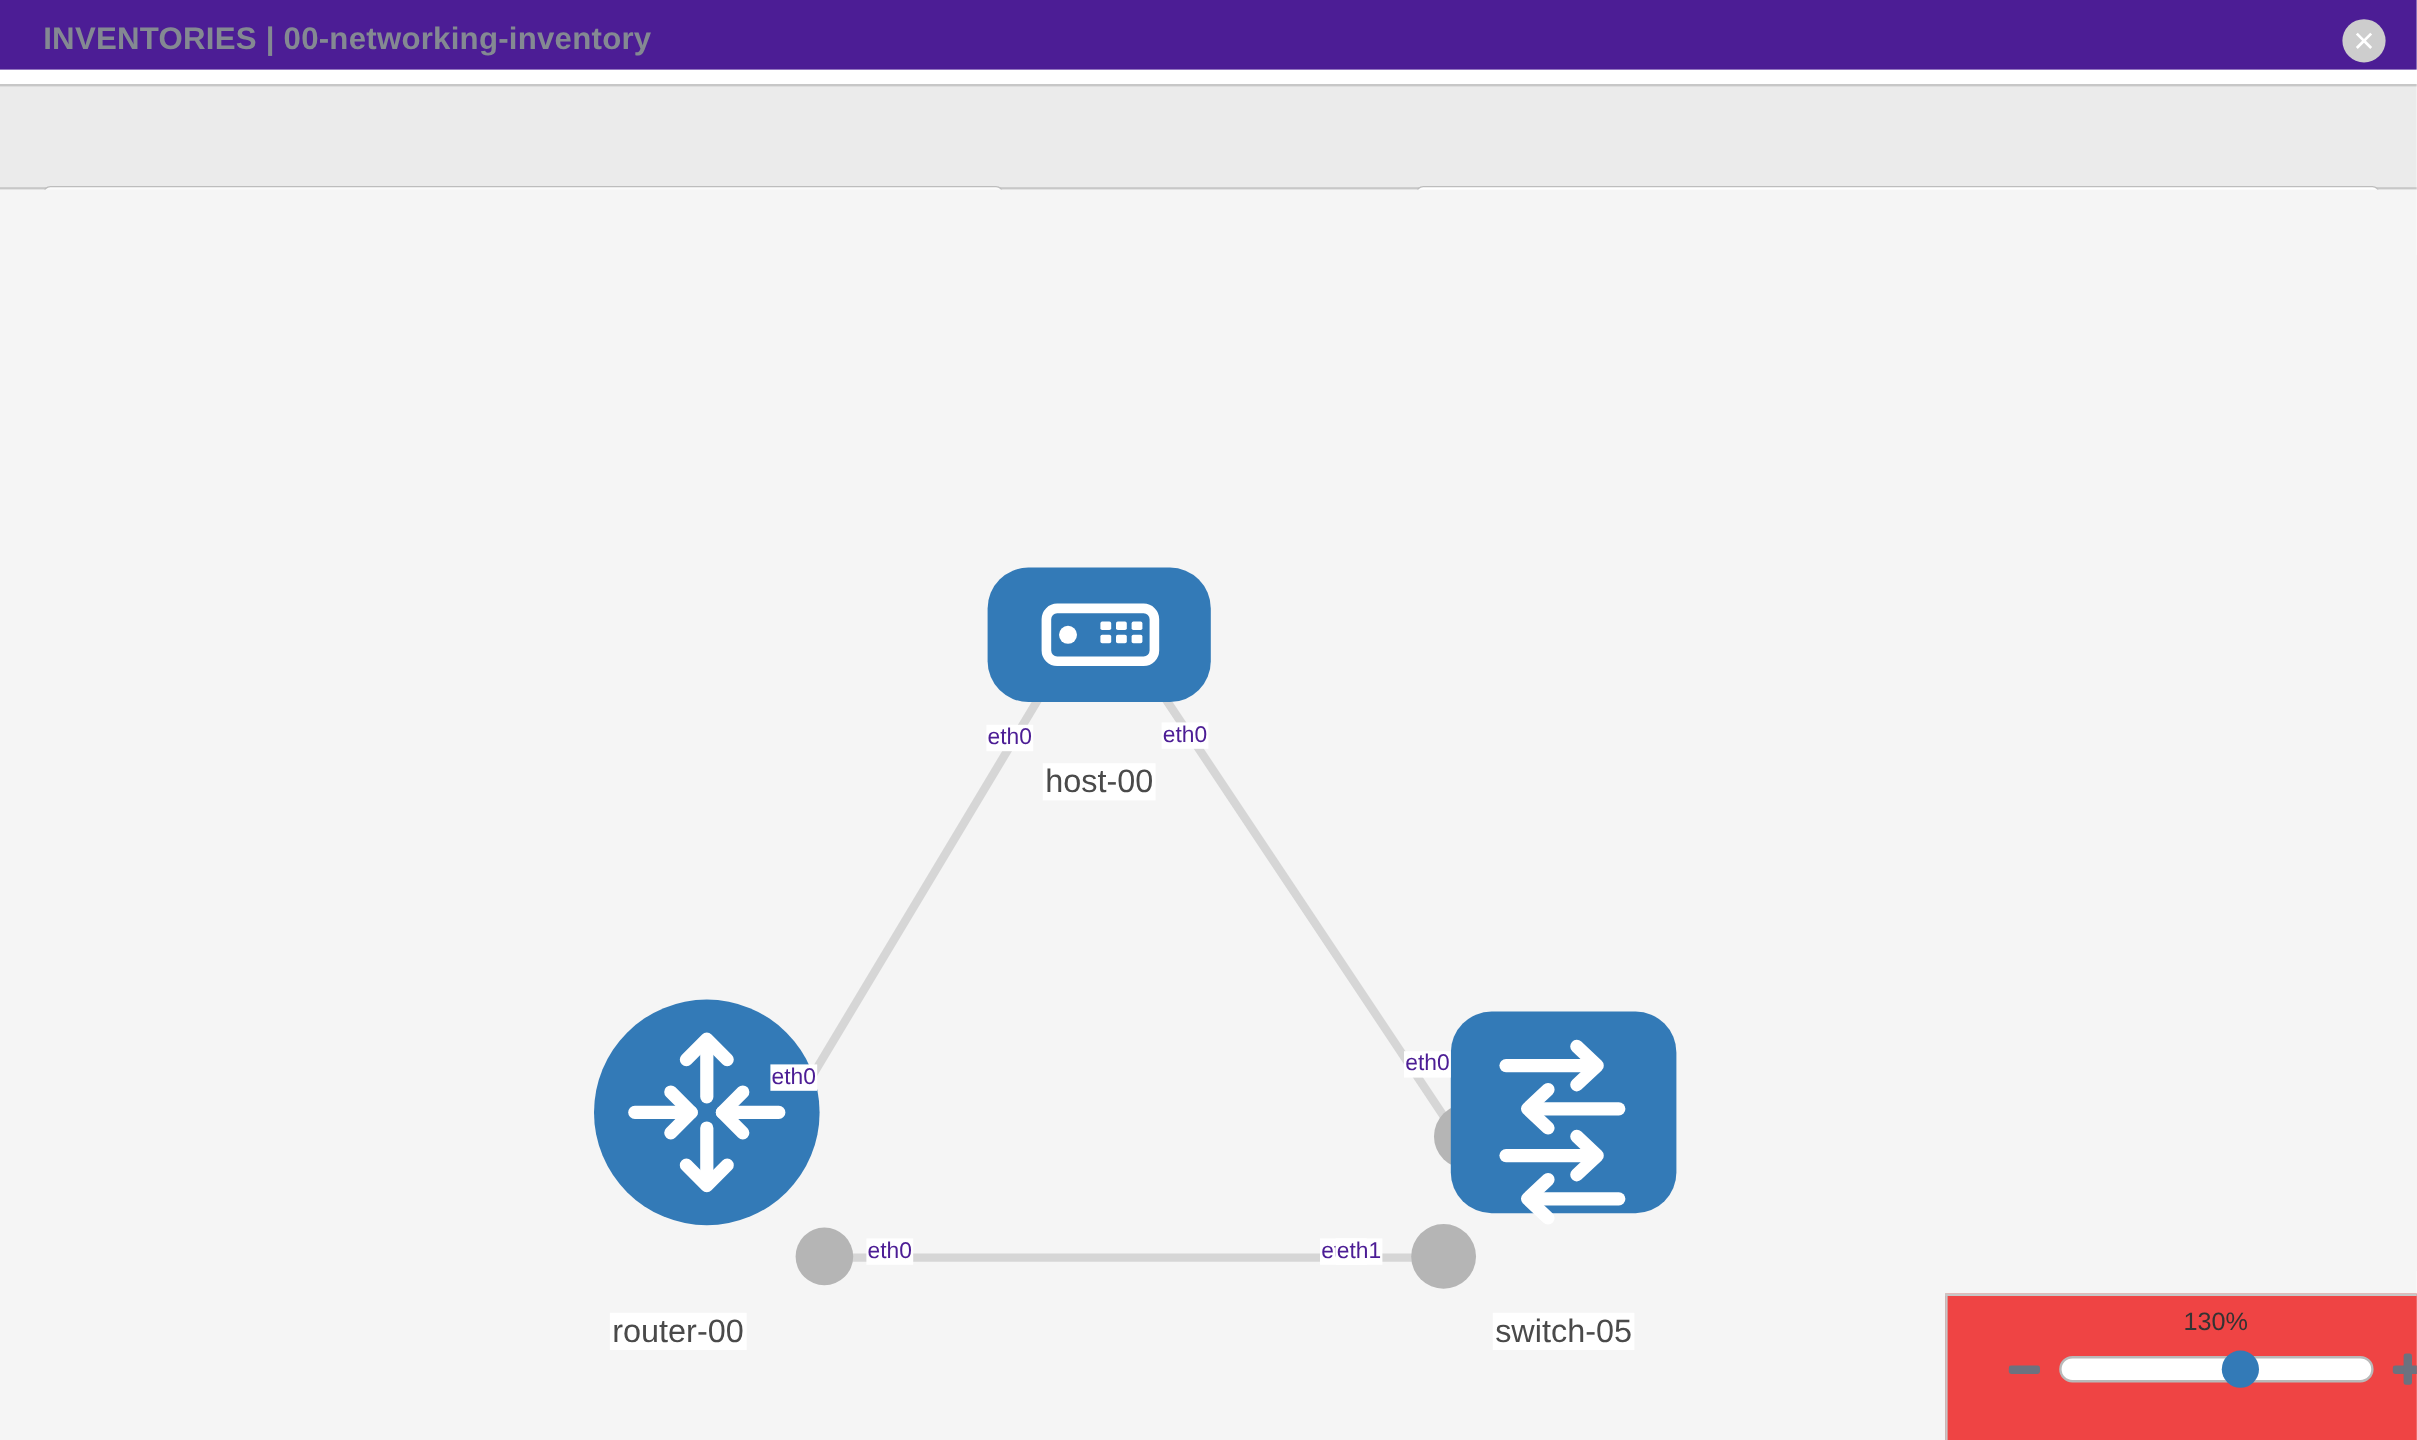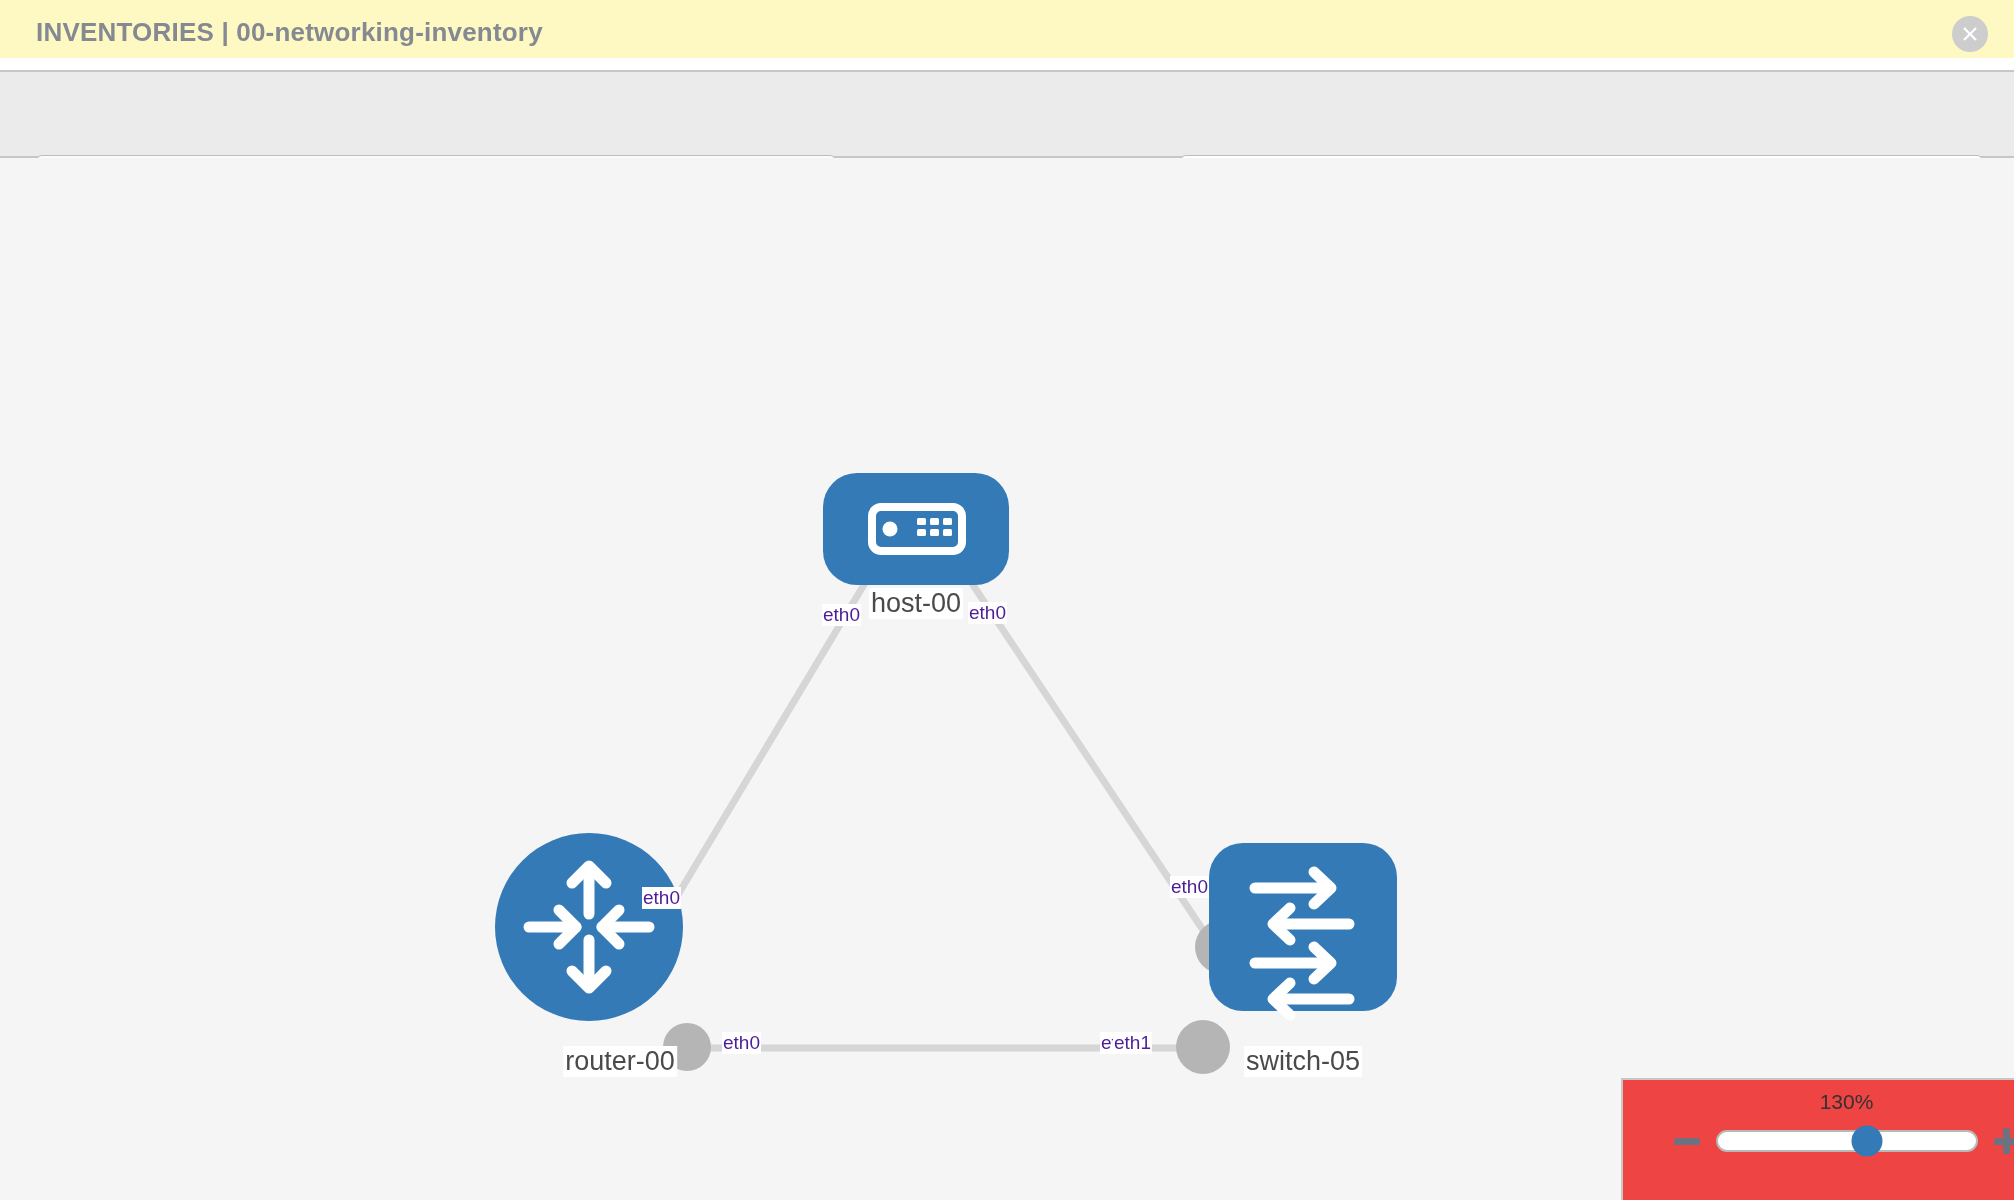--- a/index.html
+++ b/index.html
@@ -8,21 +8,21 @@
     font-family: "Liberation Sans", sans-serif;
     background: #ffffff;
     overflow: hidden;
   }
   #app { position: relative; width: 2014px; height: 1200px; }
 
   
   .header {
     position: absolute; left: 0; top: 0;
     width: 2014px; height: 58px;
-    background: #fef9c3;
+    background: #4c1d95;
   }
   .header-title {
     position: absolute; left: 36px; top: 17px;
     font-size: 26px; font-weight: bold;
     color: #848992; letter-spacing: 0.2px;
     white-space: nowrap;
   }
   .close-btn {
     position: absolute; right: 26px; top: 16px;
     width: 36px; height: 36px; border-radius: 50%;
@@ -82,20 +82,21 @@
   .graph-svg { position: absolute; left: 0; top: 0; }
 
   
   .node-label {
     position: absolute;
     font-size: 27px; color: #4a4a4a;
     background: #ffffff;
     white-space: nowrap;
     padding: 0 2px;
     transform: translateX(-50%);
+    margin-top: 48px;
   }
   .iface-label {
     position: absolute;
     font-size: 19px; color: #4c1d95;
     background: #ffffff;
     white-space: nowrap;
     padding: 0 1px;
   }
 
   
@@ -248,21 +249,21 @@
           <line x1="1255" y1="805" x2="1329" y2="805"></line>
           <polyline points="1314,789 1331,805 1314,821"></polyline>
 
           <line x1="1349" y1="841" x2="1275" y2="841"></line>
           <polyline points="1290,825 1273,841 1290,857"></polyline>
         </g>
       </g>
     </svg>
 
     <div class="node-label" style="left:916px; top:430px;">host-00</div>
-    <div class="node-label" style="left:620px; top:888px;text-align:center;">router-00</div>
+    <div class="node-label" style="left:565px; top:888px;text-align:center;">router-00</div>
     <div class="node-label" style="left:1303px; top:888px;">switch-05</div>
 
     <div class="iface-label" style="left:822px; top:446px;">eth0</div>
     <div class="iface-label" style="left:968px; top:444px;">eth0</div>
     <div class="iface-label" style="left:642px; top:729px;">eth0</div>
     <div class="iface-label" style="left:1170px; top:718px;">eth0</div>
     <div class="iface-label" style="left:722px; top:874px;">eth0</div>
     <div class="iface-label" style="left:1100px; top:874px;">eth0</div>
     <div class="iface-label" style="left:1113px; top:874px;text-align:right;">eth1</div>
   </div>

